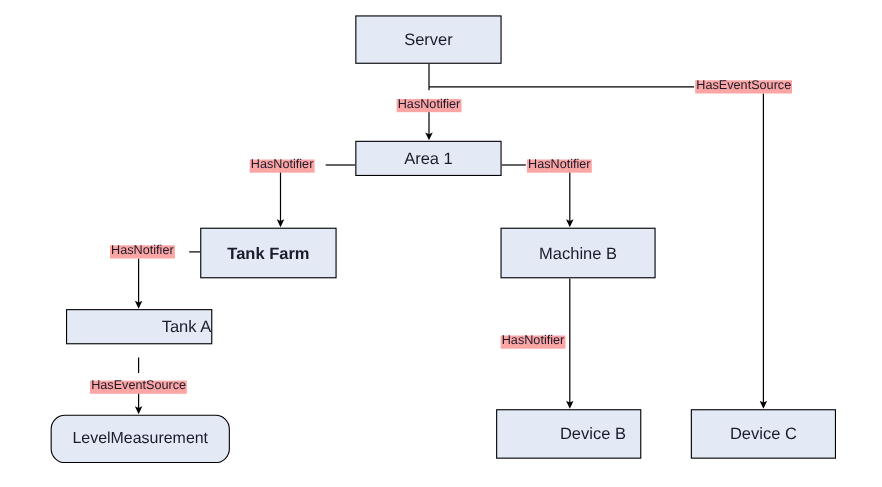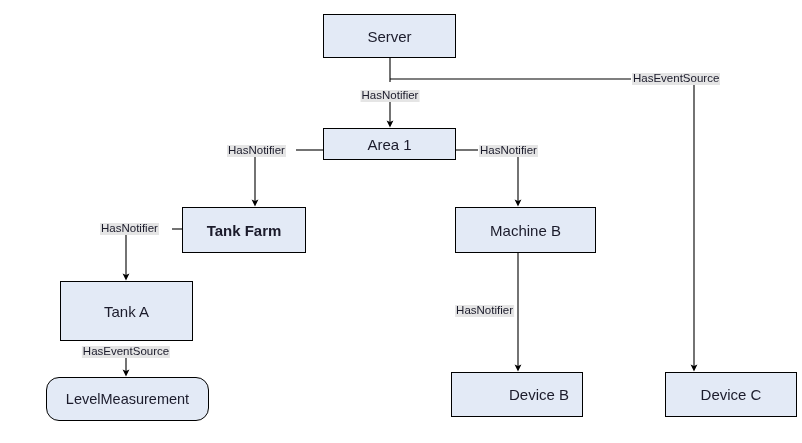--- a/index.html
+++ b/index.html
@@ -44,21 +44,21 @@
   }
   .node-label {
     pointer-events: none;
   }
   .edge-label {
     position: absolute;
     font-size: 11.5px;
     color: #1b1b2b;
     line-height: 1;
     white-space: nowrap;
-    background: #e5e5e5;
+    background: #fca5a5;
     padding: 0 1px;
     z-index: 3;
   }
   .edge-label.center {
     transform: translateX(-50%);
   }
   .edge-label.right-anchor {
     transform: translateX(-100%);
   }
 </style>
@@ -118,33 +118,33 @@
   </div>
 
   <div class="node" style="left:182px; top:207px; width:124px; height:46px;font-weight:bold;">
     <span class="node-label">Tank Farm</span>
   </div>
 
   <div class="node" style="left:455px; top:207px; width:141px; height:46px;">
     <span class="node-label">Machine B</span>
   </div>
 
-  <div class="node" style="left:60px; top:281px; width:133px; height:60px;">
+  <div class="node" style="left:60px; top:281px; width:133px; height:32px;justify-content:flex-end;">
     <span class="node-label">Tank A</span>
   </div>
 
   <div class="node rounded" style="left:46px; top:377px; width:163px; height:44px;">
     <span class="node-label">LevelMeasurement</span>
   </div>
 
   <div class="node" style="left:451px; top:372px; width:132px; height:45px;padding-left:44px;">
     <span class="node-label">Device B</span>
   </div>
 
-  <div class="node" style="left:628px; top:372px; width:132px; height:45px;margin-left:37px;">
+  <div class="node" style="left:628px; top:372px; width:132px; height:45px;">
     <span class="node-label">Device C</span>
   </div>
 
   <div class="edge-label center" style="left:390px; top:90px;">HasNotifier</div>
 
   <div class="edge-label" style="left:632px; top:73px;">HasEventSource</div>
 
   <div class="edge-label" style="left:227px; top:145px;">HasNotifier</div>
 
   <div class="edge-label" style="left:479px; top:145px;">HasNotifier</div>

